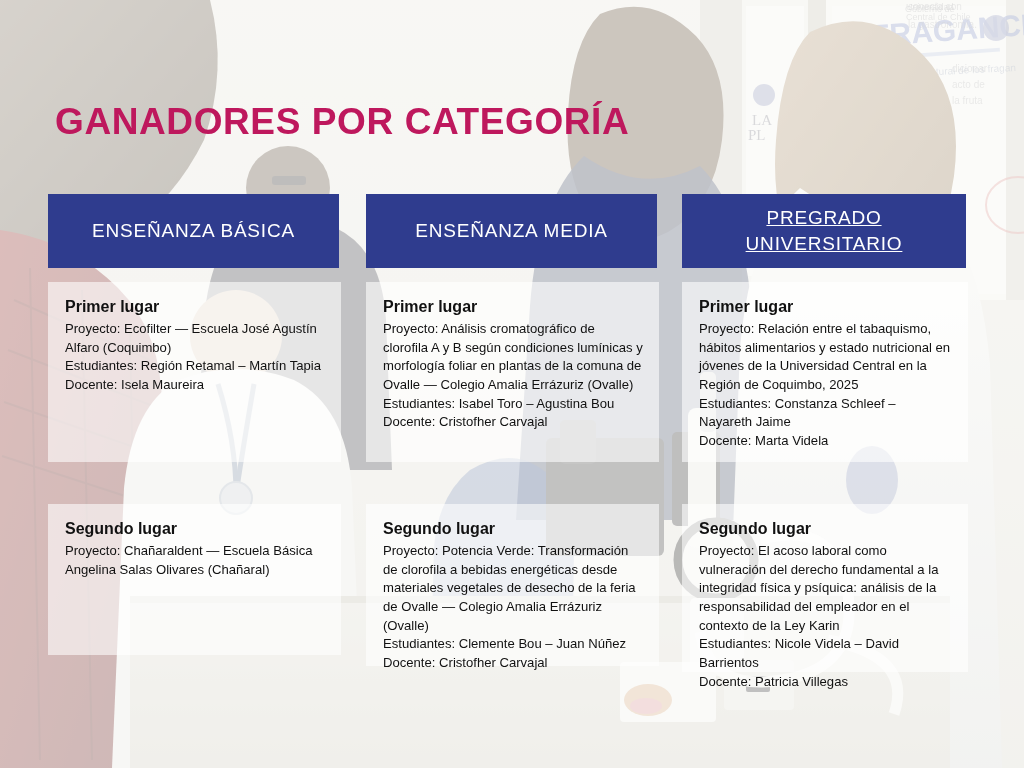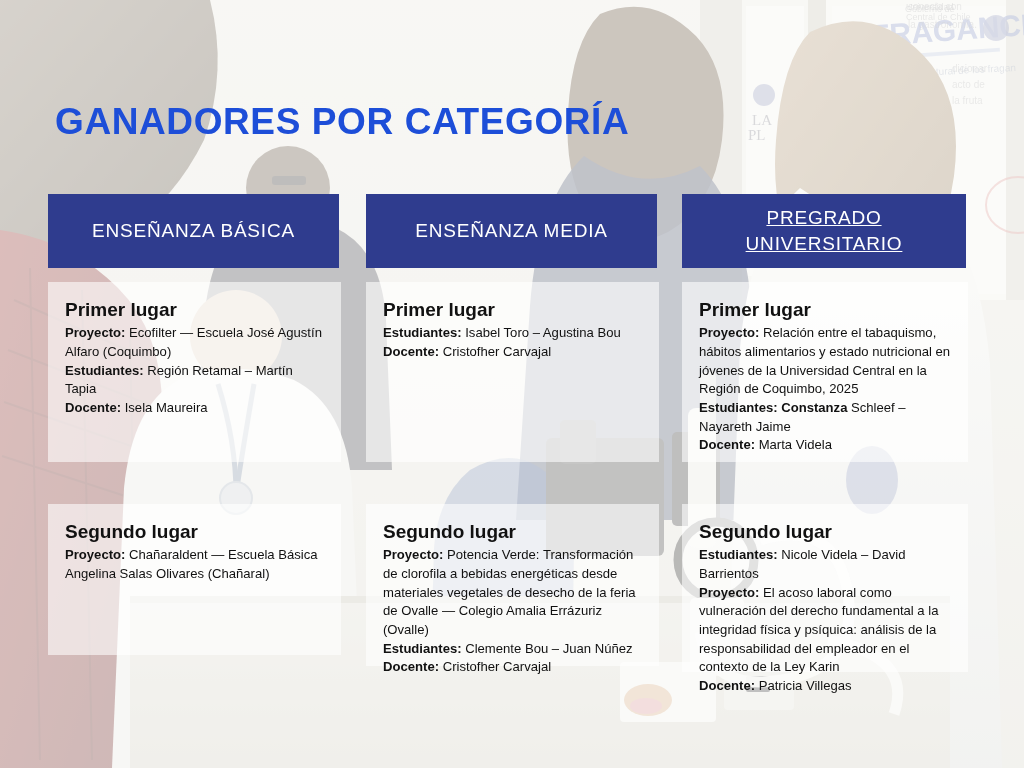--- a/index.html
+++ b/index.html
@@ -40,21 +40,21 @@
     z-index: 3;
   }
 
   .slide-title {
     position: absolute;
     left: 55px;
     top: 101px;
     font-size: 37px;
     font-weight: bold;
     letter-spacing: 0.6px;
-    color: #1d4ed8;
+    color: #be185d;
     text-transform: uppercase;
     line-height: 1.15;
   }
 
   
   .columns {
     position: absolute;
     left: 0;
     top: 0;
     width: 1024px;
@@ -109,27 +109,27 @@
   .col-1 .card-1 { height: 180px; }
   .col-2 .card-1 { height: 180px; }
   .col-3 .card-1 { height: 180px; }
 
   .col-1 .card-2 { height: 151px; }
   .col-2 .card-2 { height: 162px; }
   .col-3 .card-2 { height: 168px; }
 
   .card-title {
     font-weight: bold;
-    font-size: 19px;
+    font-size: 16px;
     margin-bottom: 1px;
     display: block;
   }
 
   .card-line { display: block; }
-  .card-line b { font-weight: bold; }
+  .card-line b { font-weight: normal; }
 </style>
 </head>
 <body>
 
 <svg id="bg-photo" viewBox="0 0 1024 768" preserveAspectRatio="none" aria-hidden="true">
   <defs>
     <linearGradient id="wallGrad" x1="0" y1="0" x2="0" y2="1">
       <stop offset="0%" stop-color="#f4f3ef"></stop>
       <stop offset="55%" stop-color="#eceae6"></stop>
       <stop offset="100%" stop-color="#e3e1dc"></stop>
@@ -263,20 +263,21 @@
         <span class="card-title">Segundo lugar</span>
         <span class="card-line"><b>Proyecto:</b><span> Chañaraldent — Escuela Básica Angelina Salas Olivares (Chañaral)</span></span>
       </div>
     </div>
 
     <div class="column col-2">
       <div class="col-header">ENSEÑANZA MEDIA</div>
 
       <div class="card card-1">
         <span class="card-title">Primer lugar</span>
+        <span class="card-line"><b>Proyecto:</b><span> Análisis cromatográfico de clorofila A y B según condiciones lumínicas y morfología foliar en plantas de la comuna de Ovalle — Colegio Amalia Errázuriz (Ovalle)</span></span>
         <span class="card-line"><b>Estudiantes:</b><span> Isabel Toro – Agustina Bou</span></span>
         <span class="card-line"><b>Docente:</b><span> Cristofher Carvajal</span></span>
       </div>
 
       <div class="card card-2">
         <span class="card-title">Segundo lugar</span>
         <span class="card-line"><b>Proyecto:</b><span> Potencia Verde: Transformación de clorofila a bebidas energéticas desde materiales vegetales de desecho de la feria de Ovalle — Colegio Amalia Errázuriz (Ovalle)</span></span>
         <span class="card-line"><b>Estudiantes:</b><span> Clemente Bou – Juan Núñez</span></span>
         <span class="card-line"><b>Docente:</b><span> Cristofher Carvajal</span></span>
       </div>
@@ -287,20 +288,20 @@
 
       <div class="card card-1">
         <span class="card-title">Primer lugar</span>
         <span class="card-line"><b>Proyecto:</b><span> Relación entre el tabaquismo, hábitos alimentarios y estado nutricional en jóvenes de la Universidad Central en la Región de Coquimbo, 2025</span></span>
         <span class="card-line"><b>Estudiantes: Constanza</b><span> Schleef – Nayareth Jaime</span></span>
         <span class="card-line"><b>Docente:</b><span> Marta Videla</span></span>
       </div>
 
       <div class="card card-2">
         <span class="card-title">Segundo lugar</span>
+        <span class="card-line"><b>Proyecto:</b><span> El acoso laboral como vulneración del derecho fundamental a la integridad física y psíquica: análisis de la responsabilidad del empleador en el contexto de la Ley Karin</span></span>
         <span class="card-line"><b> Estudiantes:</b><span> Nicole Videla – David Barrientos</span></span>
-        <span class="card-line"><b>Proyecto:</b><span> El acoso laboral como vulneración del derecho fundamental a la integridad física y psíquica: análisis de la responsabilidad del empleador en el contexto de la Ley Karin</span></span>
         <span class="card-line"><b> Docente:</b><span> Patricia Villegas</span></span>
       </div>
     </div>
 
   </div>
 </div>
 
 </body></html>

